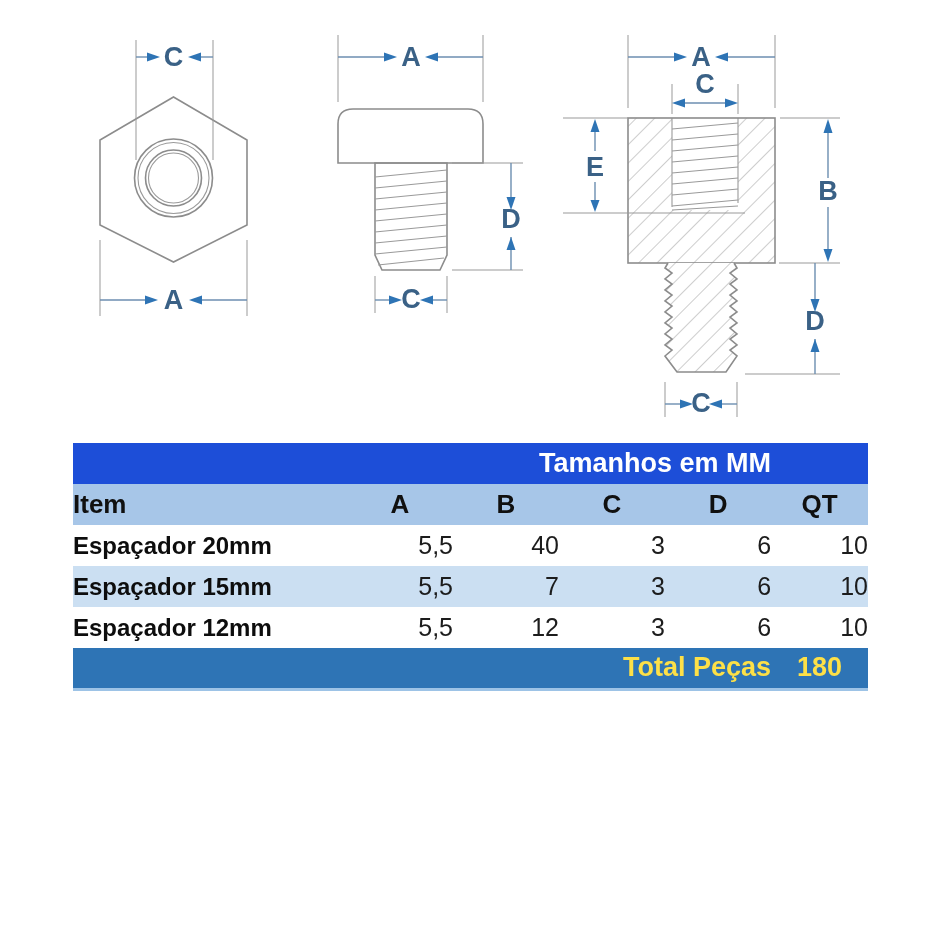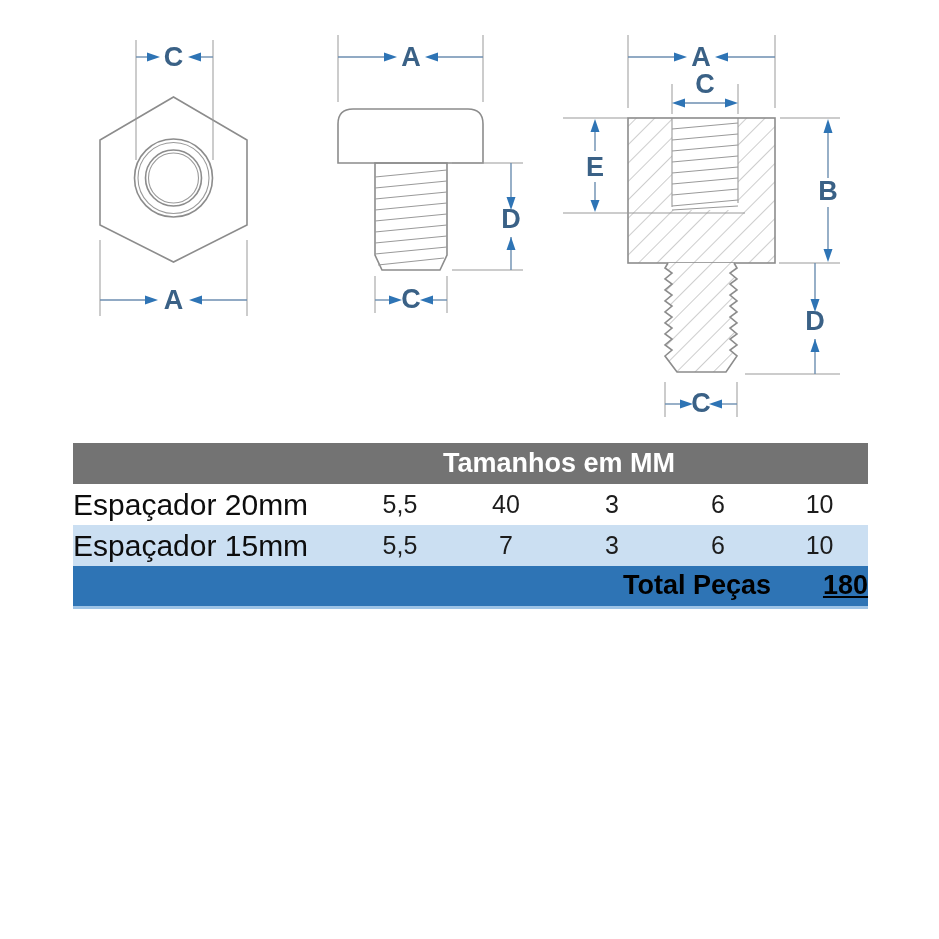--- a/index.html
+++ b/index.html
@@ -12,29 +12,29 @@
   .outline{stroke:#8c8c8c;stroke-width:1.6;fill:none;}
   .thin{stroke:#9a9a9a;stroke-width:1.1;fill:none;}
   .ext{stroke:#999999;stroke-width:1;fill:none;}
   .dim{stroke:#6c8eb0;stroke-width:1.4;fill:none;}
   .arr{fill:#2e74b5;stroke:none;}
 
   
   #size-table{position:absolute;left:73px;top:443px;width:795px;border-collapse:collapse;table-layout:fixed;}
   #size-table tr{height:41px;}
   #size-table td,#size-table th{padding:0;vertical-align:middle;}
-  tr.band td{background:#737373;color:#ffffff;font-weight:bold;font-size:27px;text-align:center;}
+  tr.band td{background:#1d4ed8;color:#ffffff;font-weight:bold;font-size:27px;text-align:right;}
   tr.cols th{background:#a7c6e8;color:#101010;font-weight:bold;font-size:26px;text-align:center;}
   tr.cols th.item{text-align:left;padding-left:7px;}
-  tbody td{font-size:25px;color:#1c1c1c;text-align:center;font-weight:400;}
-  tbody td.item{font-weight:normal;font-size:30px;text-align:left;padding-left:7px;color:#0d0d0d;}
+  tbody td{font-size:25px;color:#1c1c1c;text-align:right;font-weight:400;}
+  tbody td.item{font-weight:bold;font-size:24px;text-align:left;padding-left:7px;color:#0d0d0d;}
   tbody tr:nth-child(even){background:#cbdff2;}
-  tfoot td{background:#2e74b5;color:#000000;font-weight:bold;font-size:27px;border-bottom:3px solid #9dc3e6;}
+  tfoot td{background:#2e74b5;color:#fde047;font-weight:bold;font-size:27px;border-bottom:3px solid #9dc3e6;}
   tfoot td.flabel{text-align:right;padding-right:10px;}
-  tfoot td.fvalue{text-align:right;text-decoration:underline;}
+  tfoot td.fvalue{text-align:center;}
 </style>
 </head>
 <body>
 
 <div id="stage">
 
   <svg id="drawings" width="939" height="440" viewBox="0 0 939 440" xmlns="http://www.w3.org/2000/svg">
     <defs>
       <pattern id="hatch" width="13" height="13" patternUnits="userSpaceOnUse" patternTransform="rotate(45)">
         <line x1="0" y1="0" x2="0" y2="13" stroke="#ababab" stroke-width="1.2"></line>
@@ -207,38 +207,54 @@
       <col style="width:106px">
         <col style="width:106px">
         <col style="width:97px">
     </colgroup>
     <thead>
       <tr class="band">
         <td></td>
         <td colspan="4">Tamanhos em MM</td>
         <td></td>
       </tr>
+      <tr class="cols">
+        <th class="item">Item</th>
+        <th>A</th>
+        <th>B</th>
+        <th>C</th>
+        <th>D</th>
+        <th>QT</th>
+      </tr>
     </thead>
     <tbody>
       <tr>
         <td class="item">Espaçador 20mm</td>
         <td>5,5</td>
         <td>40</td>
         <td>3</td>
         <td>6</td>
         <td>10</td>
       </tr>
       <tr>
         <td class="item">Espaçador 15mm</td>
         <td>5,5</td>
         <td>7</td>
         <td>3</td>
         <td>6</td>
         <td>10</td>
       </tr>
+      <tr>
+        <td class="item">Espaçador 12mm</td>
+        <td>5,5</td>
+        <td>12</td>
+        <td>3</td>
+        <td>6</td>
+        <td>10</td>
+      </tr>
     </tbody>
     <tfoot>
       <tr>
         <td colspan="3"></td>
         <td colspan="2" class="flabel">Total Peças</td>
         <td class="fvalue">180</td>
       </tr>
     </tfoot>
   </table>
 

